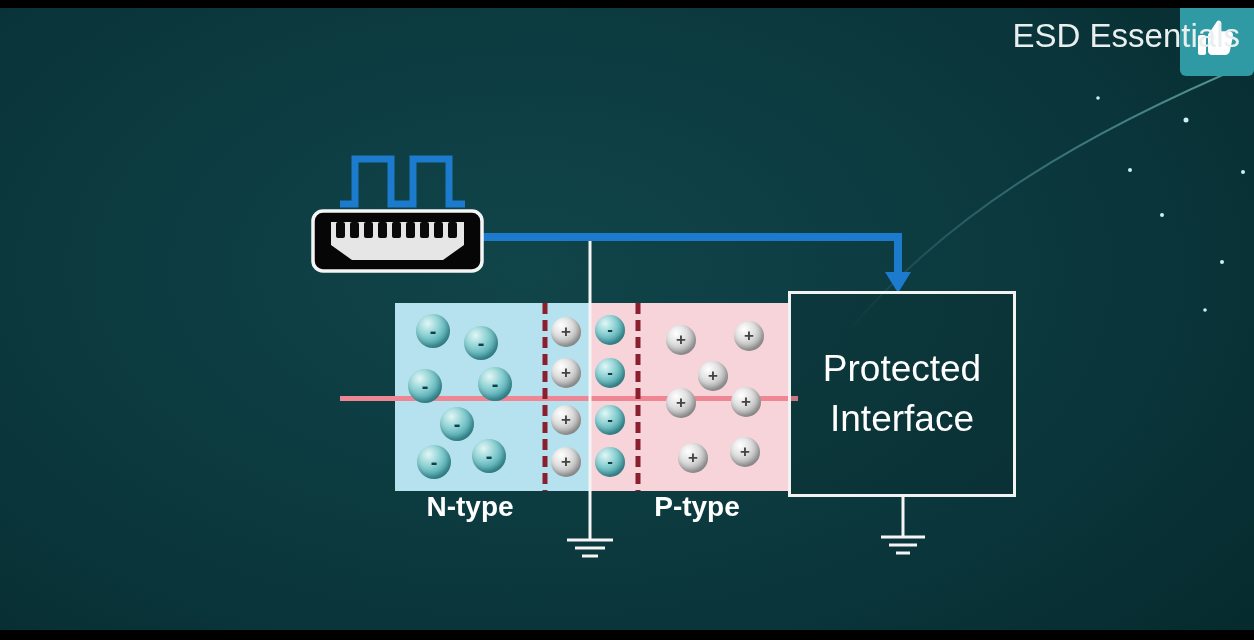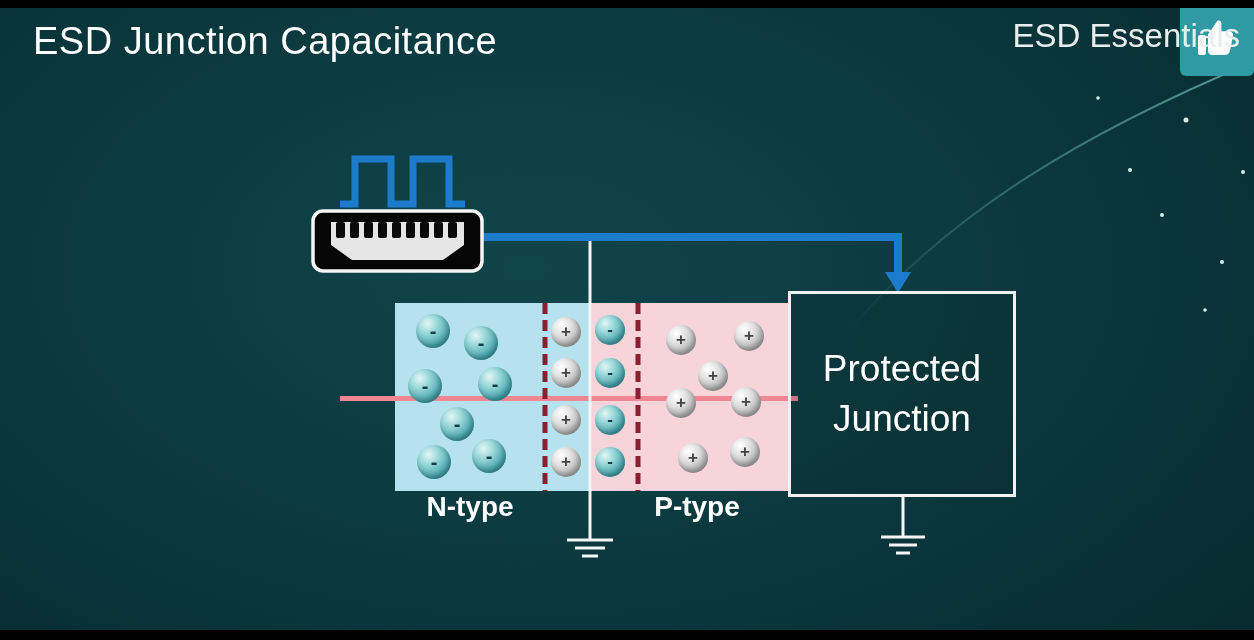--- a/index.html
+++ b/index.html
@@ -126,21 +126,20 @@
       <div class="sphere teal" style="left: 595px; top: 447px; width: 30px; height: 30px; font-size: 17px;">-</div>
       <div class="sphere gray" style="left: 666px; top: 325px; width: 30px; height: 30px; font-size: 17px;">+</div>
       <div class="sphere gray" style="left: 734px; top: 321px; width: 30px; height: 30px; font-size: 17px;">+</div>
       <div class="sphere gray" style="left: 698px; top: 361px; width: 30px; height: 30px; font-size: 17px;">+</div>
       <div class="sphere gray" style="left: 666px; top: 388px; width: 30px; height: 30px; font-size: 17px;">+</div>
       <div class="sphere gray" style="left: 731px; top: 387px; width: 30px; height: 30px; font-size: 17px;">+</div>
       <div class="sphere gray" style="left: 678px; top: 443px; width: 30px; height: 30px; font-size: 17px;">+</div>
       <div class="sphere gray" style="left: 730px; top: 437px; width: 30px; height: 30px; font-size: 17px;">+</div>
     </div>
 
-  <div class="title">ESD Junction Capacitance</div>
   <div class="badge">
     <svg width="46" height="46" viewBox="0 0 46 46">
       <rect x="4" y="20" width="8" height="20" rx="2" fill="#ffffff"></rect>
       <path fill="#ffffff" d="M14,40 V21 c0,-2 1,-3.4 2.6,-5 l6.2,-9.4 c1.2,-2 4.6,-1 4.4,1.4 l-1.6,8.2 h9.6 c2.6,0 4.4,2.4 3.8,5 l-3.2,15 c-0.5,2.3 -2.5,3.8 -4.8,3.8 H18 c-2.2,0 -4,-1.8 -4,-4z"></path>
     </svg>
   </div>
   <div class="brand">ESD Essentials</div>
 
   <svg class="wave-svg" width="145" height="55" viewBox="0 0 145 55">
     <path class="wave-path" d="M3,51 H18 V6 H54 V51 H76 V6 H112 V51 H128"></path>
@@ -160,18 +159,18 @@
       <rect x="123" y="13" width="9" height="16" rx="2"></rect>
       <rect x="137" y="13" width="9" height="16" rx="2"></rect>
     </g>
   </svg>
 
   <div class="region-label p">P-type</div>
   <div class="region-label n">N-type</div>
 
   <div class="pbox">
     <span>Protected</span>
-    <span>Junction</span>
+    <span>Interface</span>
   </div>
 
   <div class="letterbox top"></div>
   <div class="letterbox bottom"></div>
 </div>
 
 </body></html>

